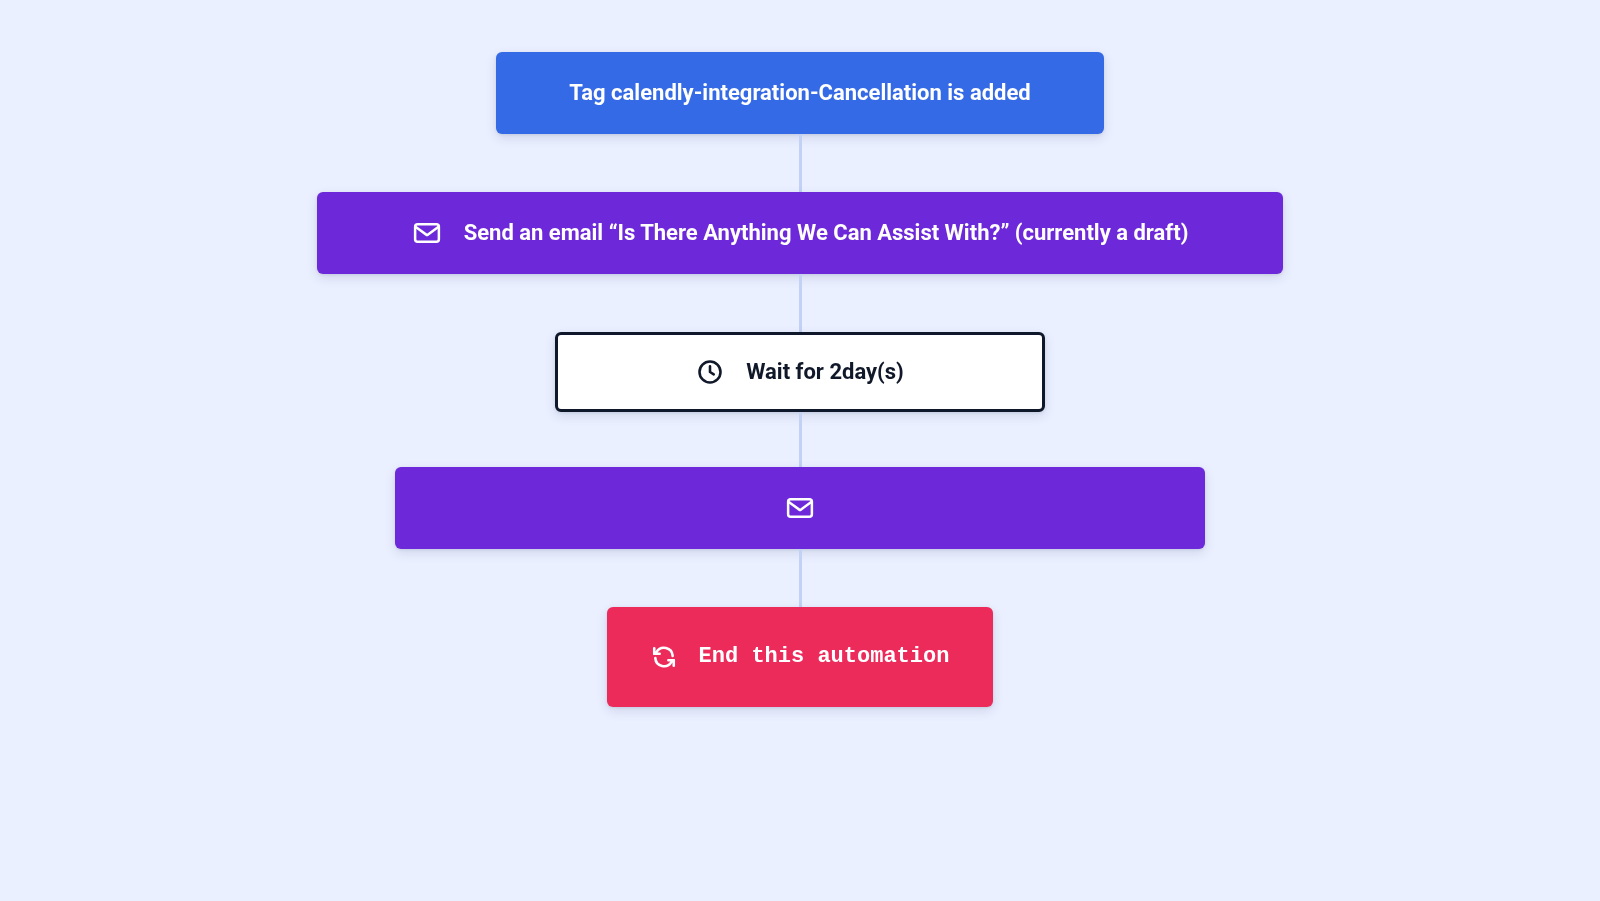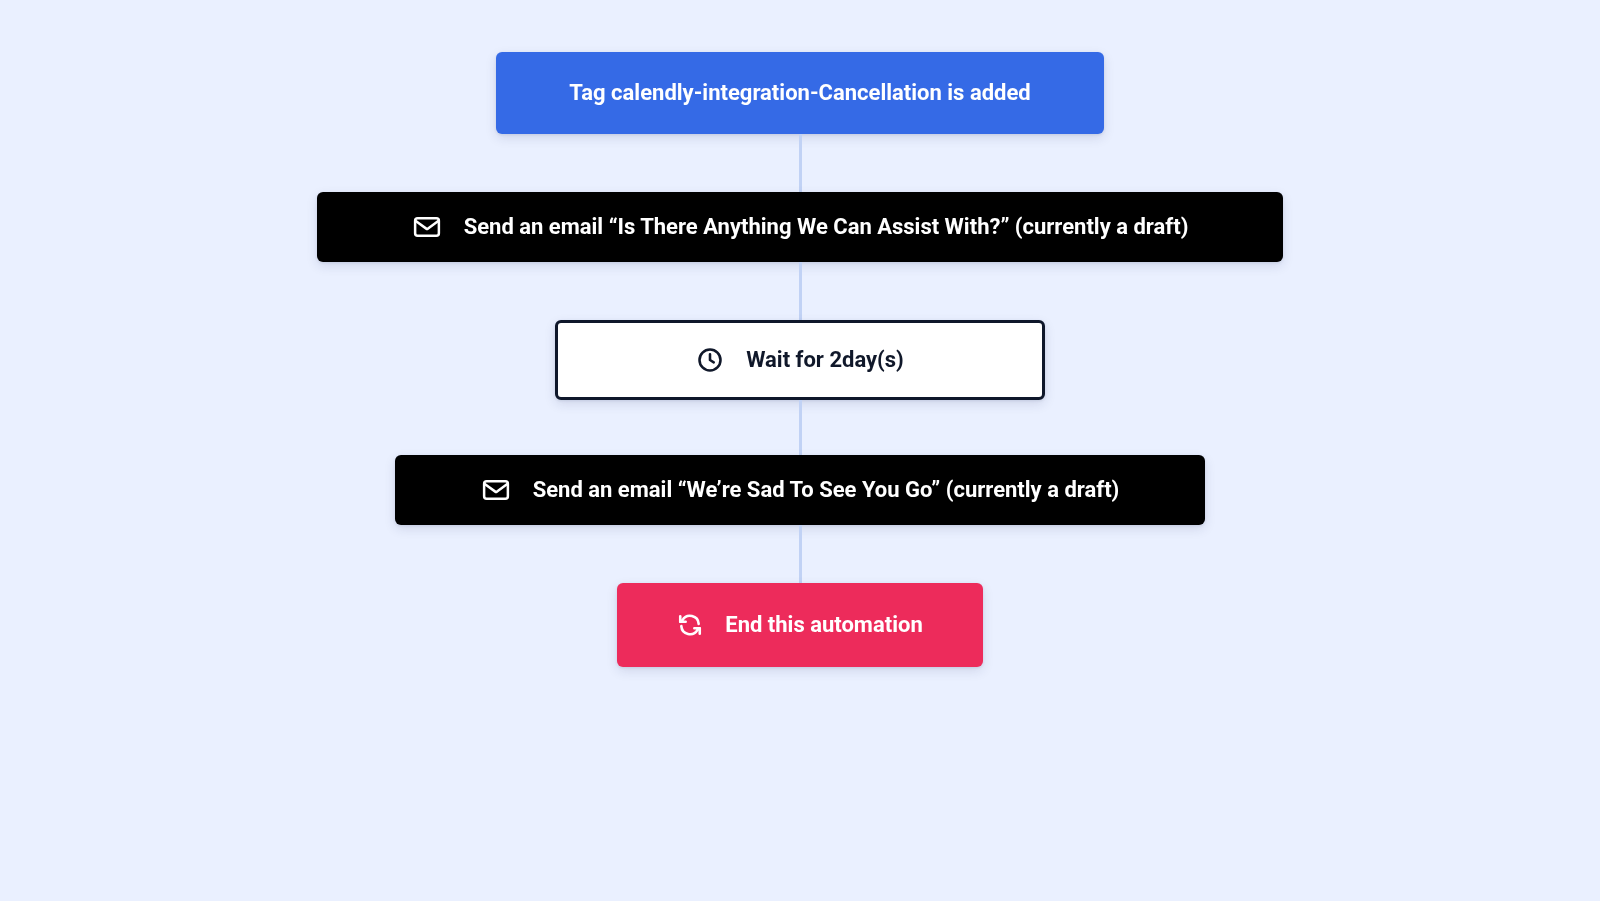--- a/index.html
+++ b/index.html
@@ -41,38 +41,39 @@
   .c-medium { height: 55px; }
 
   
   .trigger {
     background: #356ae6;
     color: #ffffff;
     height: 82px;
     min-width: 608px;
   }
   .action {
-    background: #000000;
+    background: #6d28d9;
     color: #ffffff;
-    height: 70px;
+    height: 82px;
   }
   .action.wide  { min-width: 966px; }
   .action.mid   { min-width: 810px; }
   .wait {
     background: #ffffff;
     color: #10182a;
     border: 3px solid #0f172a;
     height: 80px;
     min-width: 490px;
   }
   .end {
     background: #ed2b5b;
     color: #ffffff;
-    height: 84px;
+    height: 100px;
     min-width: 366px;
+    font-family: Liberation Mono, monospace;
   }
 
   .ico { display: inline-flex; align-items: center; justify-content: center; }
   .ico svg { display: block; }
 </style>
 </head>
 <body>
 
 <div class="flow">
 
@@ -106,21 +107,20 @@
 
   <div class="connector c-medium"></div>
 
   <div class="node action mid">
     <span class="ico">
       <svg width="30" height="30" viewBox="0 0 24 24" fill="none" stroke="#ffffff" stroke-width="2" stroke-linecap="round" stroke-linejoin="round">
         <rect x="2.5" y="5" width="19" height="14" rx="2"></rect>
         <path d="M3 7.2l8.4 6.1a1 1 0 0 0 1.2 0L21 7.2"></path>
       </svg>
     </span>
-    <span>Send an email “We’re Sad To See You Go” (currently a draft)</span>
   </div>
 
   <div class="connector c-tall"></div>
 
   <div class="node end">
     <span class="ico">
       <svg width="26" height="26" viewBox="0 0 24 24" fill="none" stroke="#ffffff" stroke-width="2.4" stroke-linecap="round" stroke-linejoin="round">
         <path d="M20 11a8 8 0 0 0-14.9-3.5L3 9"></path>
         <polyline points="3 4 3 9 8 9"></polyline>
         <path d="M4 13a8 8 0 0 0 14.9 3.5L21 15"></path>

